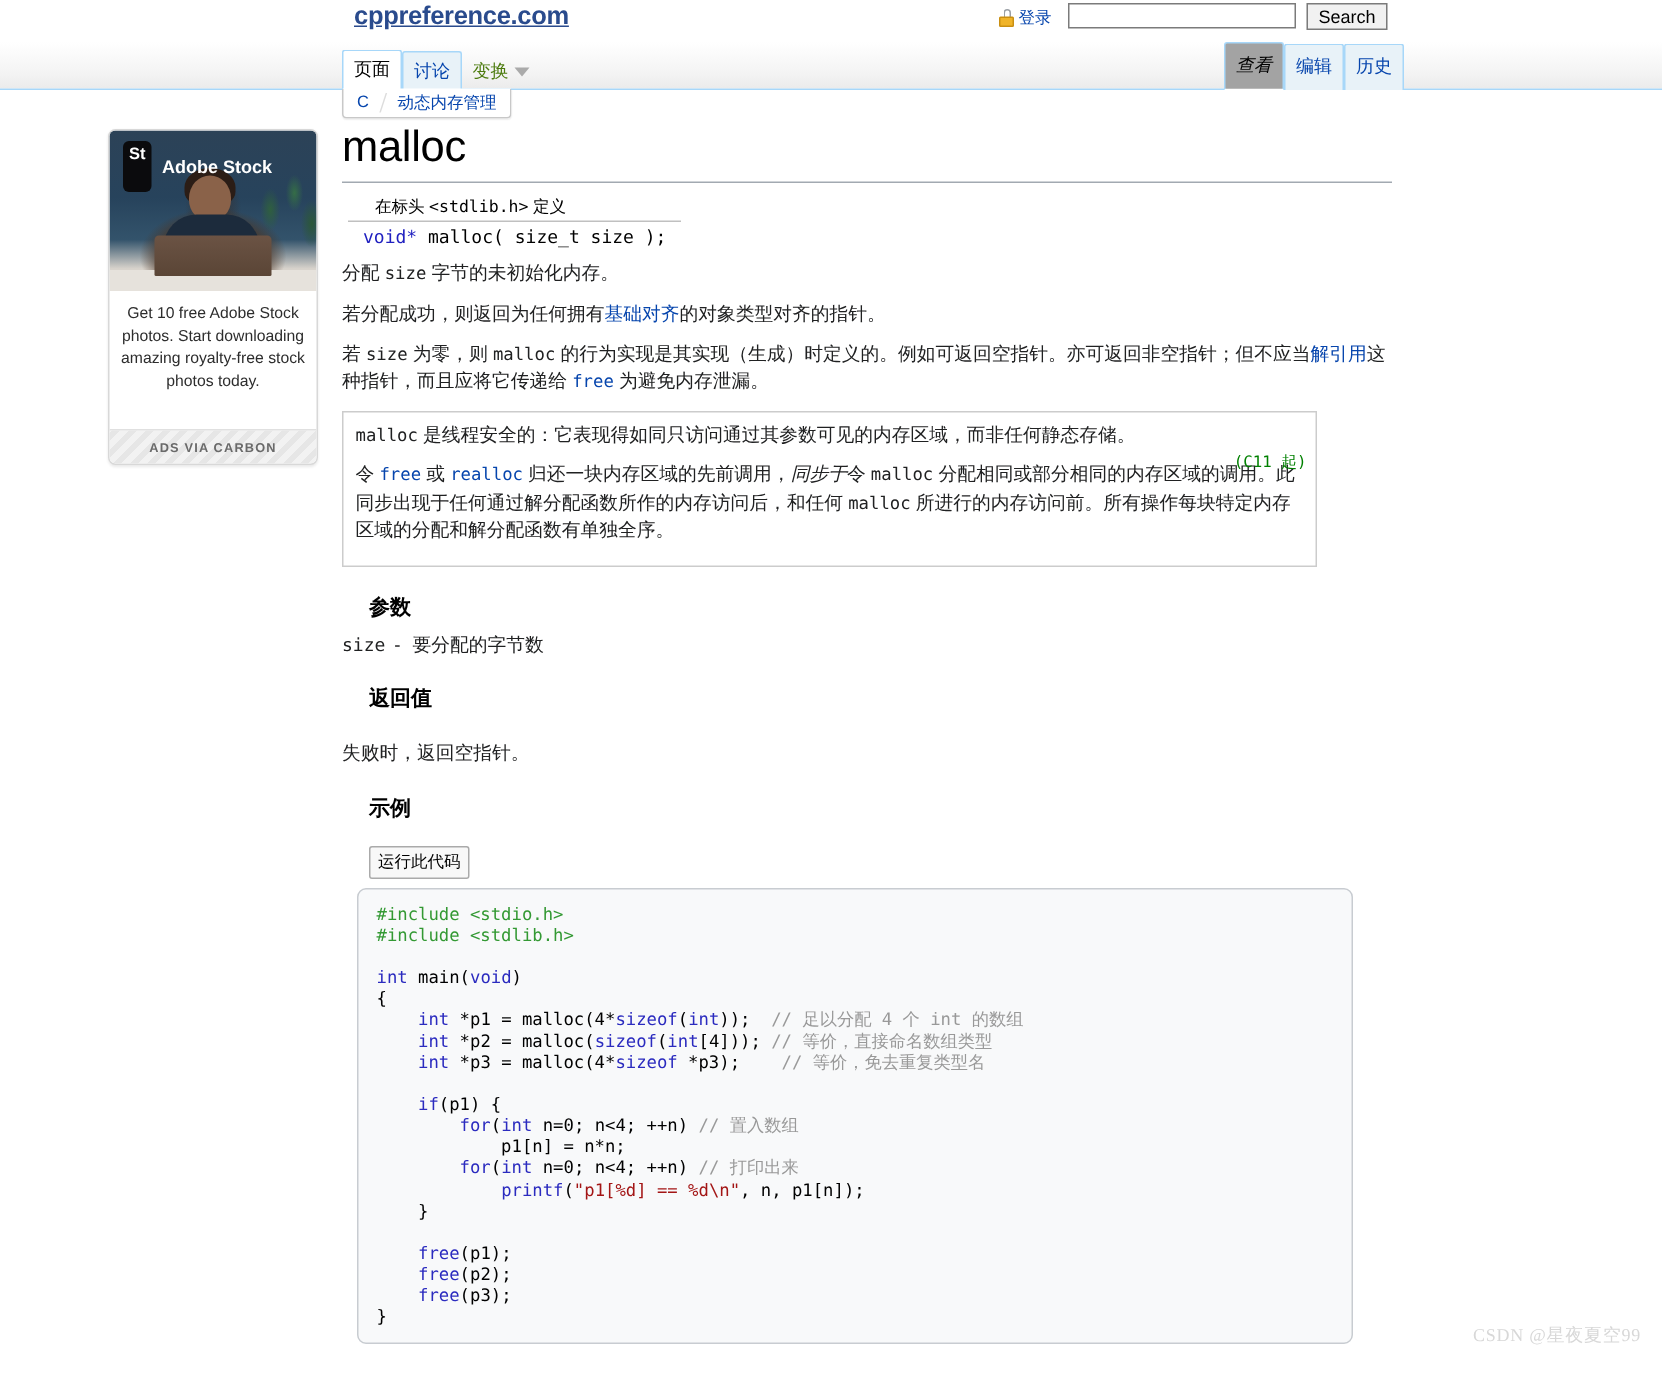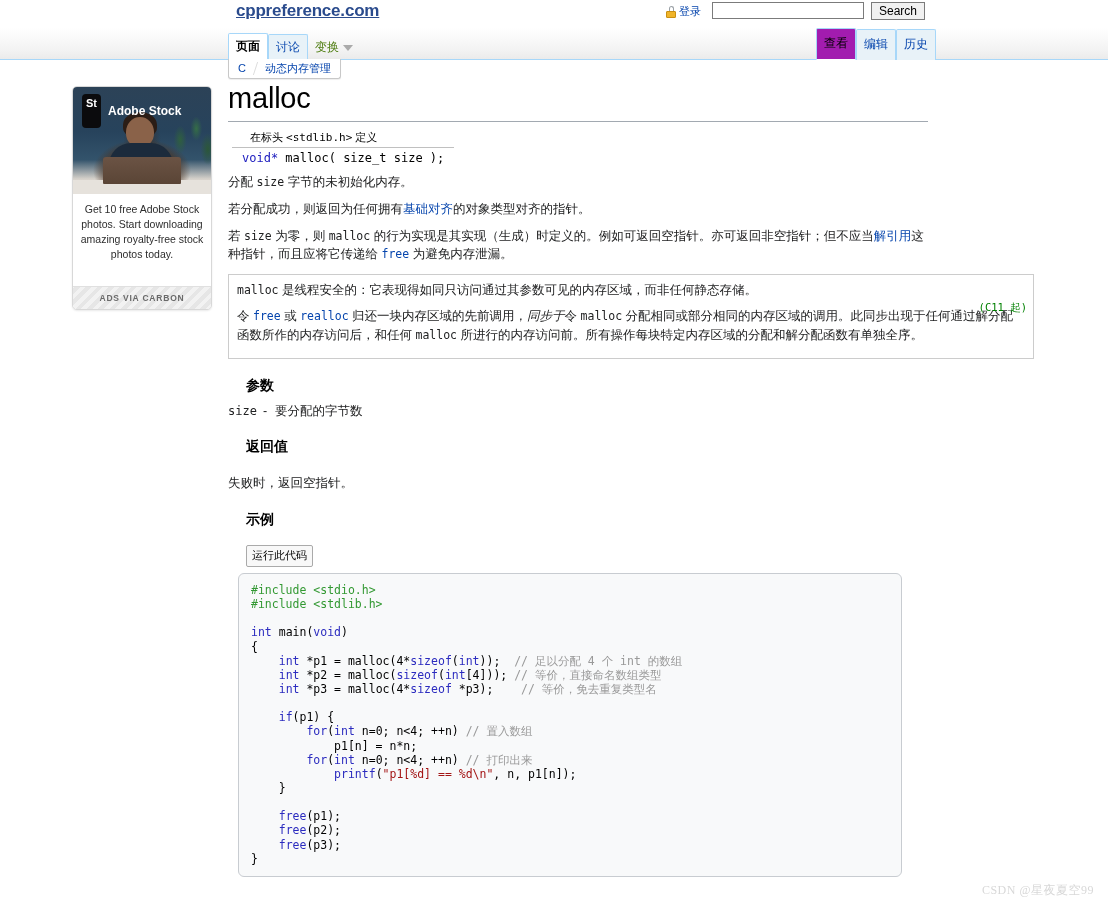--- a/index.html
+++ b/index.html
@@ -56,33 +56,32 @@
     font-size: 12px; line-height: 1; padding: 6px 7px 7px 7px;
     text-decoration: none; position: relative; top: 1px;
     font-family: "Liberation Sans", sans-serif;
   }
   .ns-tab.active {
     background: #ffffff; color: #000;
     border-left: 1px solid #a7d7f9; border-right: 1px solid #a7d7f9;
     border-top: 1px solid #a7d7f9;
     border-bottom: 1px solid #ffffff;
     border-radius: 2px 2px 0 0;
-    font-weight: bold;
   }
   .ns-tab.link { color: #0645ad; background: #e8f2f8; border:1px solid #a7d7f9; border-bottom:none; border-radius:2px 2px 0 0;}
   .ns-tab.plain { color: #4d7c0f; background: transparent; }
   .ns-caret {
     display: inline-block; width: 0; height: 0; margin-left: 4px;
     border-left: 5px solid transparent; border-right: 5px solid transparent;
     border-top: 6px solid #aaaaaa; vertical-align: middle;
   }
 
   .right-tabs { position: absolute; right: 172px; top: 28px; height: 31px; display: flex; align-items: flex-end; }
   .r-tab { font-size: 12px; padding: 6px 7px 7px 7px; text-decoration:none; position:relative; top:1px; }
-  .r-tab.active { background:#a21caf; color:#000; border:1px solid #a7d7f9; border-bottom-color:#fff; border-radius:2px 2px 0 0;}
+  .r-tab.active { background:#a3a3a3; color:#000; border:1px solid #a7d7f9; border-bottom-color:#fff; border-radius:2px 2px 0 0;font-style:italic;}
   .r-tab.link { color:#0645ad; background:#e8f2f8; border:1px solid #a7d7f9; border-bottom:none; border-radius:2px 2px 0 0;}
 
   
   #crumb-wrap {
     position: absolute; left: 228px; top: 59px; height: 20px;
     display: flex; align-items: center;
   }
   .crumb {
     font-size: 11px; color: #0645ad; text-decoration: none;
     padding: 3px 9px 4px 9px; display:inline-block;
@@ -126,21 +125,21 @@
     font-size: 12.5px; color: #202122; line-height: 1.5;
     margin: 8px 0 0 0;
     font-family: "Liberation Sans", sans-serif;
   }
   p.para code, span.mono { font-family: "DejaVu Sans Mono", monospace; font-size: 11.5px; }
   a.wlink { color: #0645ad; text-decoration: none; }
   a.wlink-mono { color: #0645ad; text-decoration: none; font-family: "DejaVu Sans Mono", monospace; font-size: 11.5px; }
 
   
   #note-box {
-    position: relative; margin: 10px 0 0 0; width: 806px;
+    position: relative; margin: 10px 0 0 0; width: 650px;
     border: 1px solid #cccccc; background: #ffffff;
     padding: 6px 8px 7px 8px; box-sizing: border-box;
   }
   #note-box p { margin: 0 0 7px 0; font-size: 12.5px; line-height: 1.5; color: #202122; }
   #note-box p:last-child { margin-bottom: 0; }
   #c11-badge {
     position: absolute; right: 6px; top: 26px;
     font-size: 10.5px; color: #008000;
     font-family: "DejaVu Sans Mono", monospace;
     white-space: nowrap;

